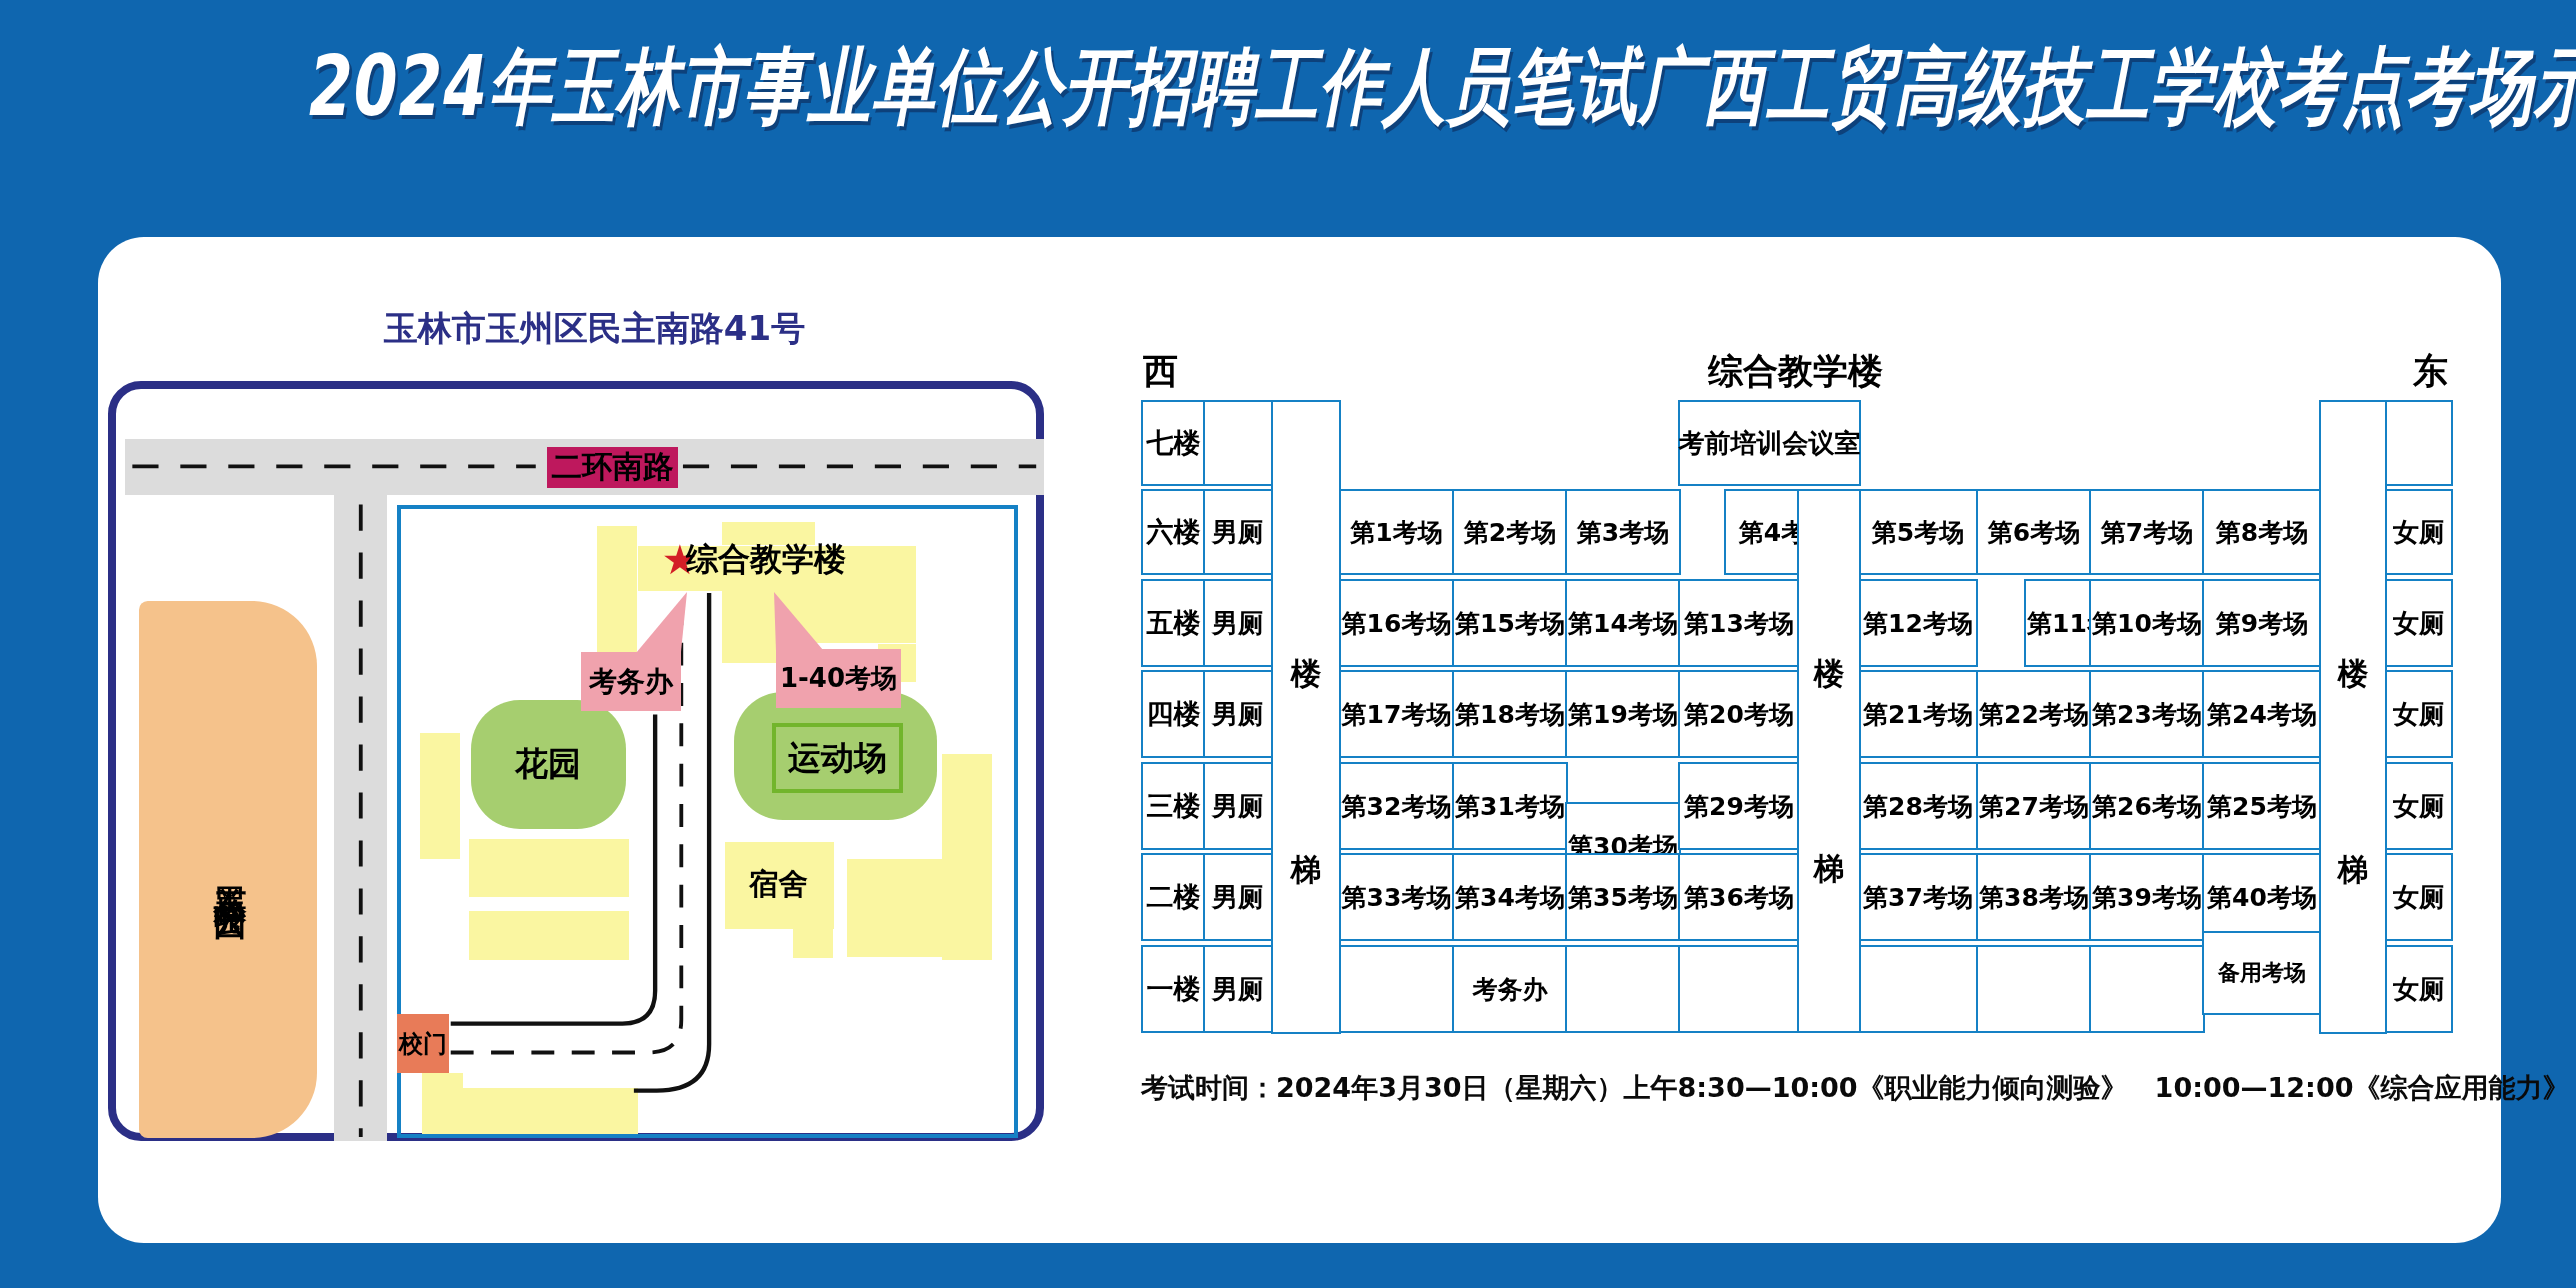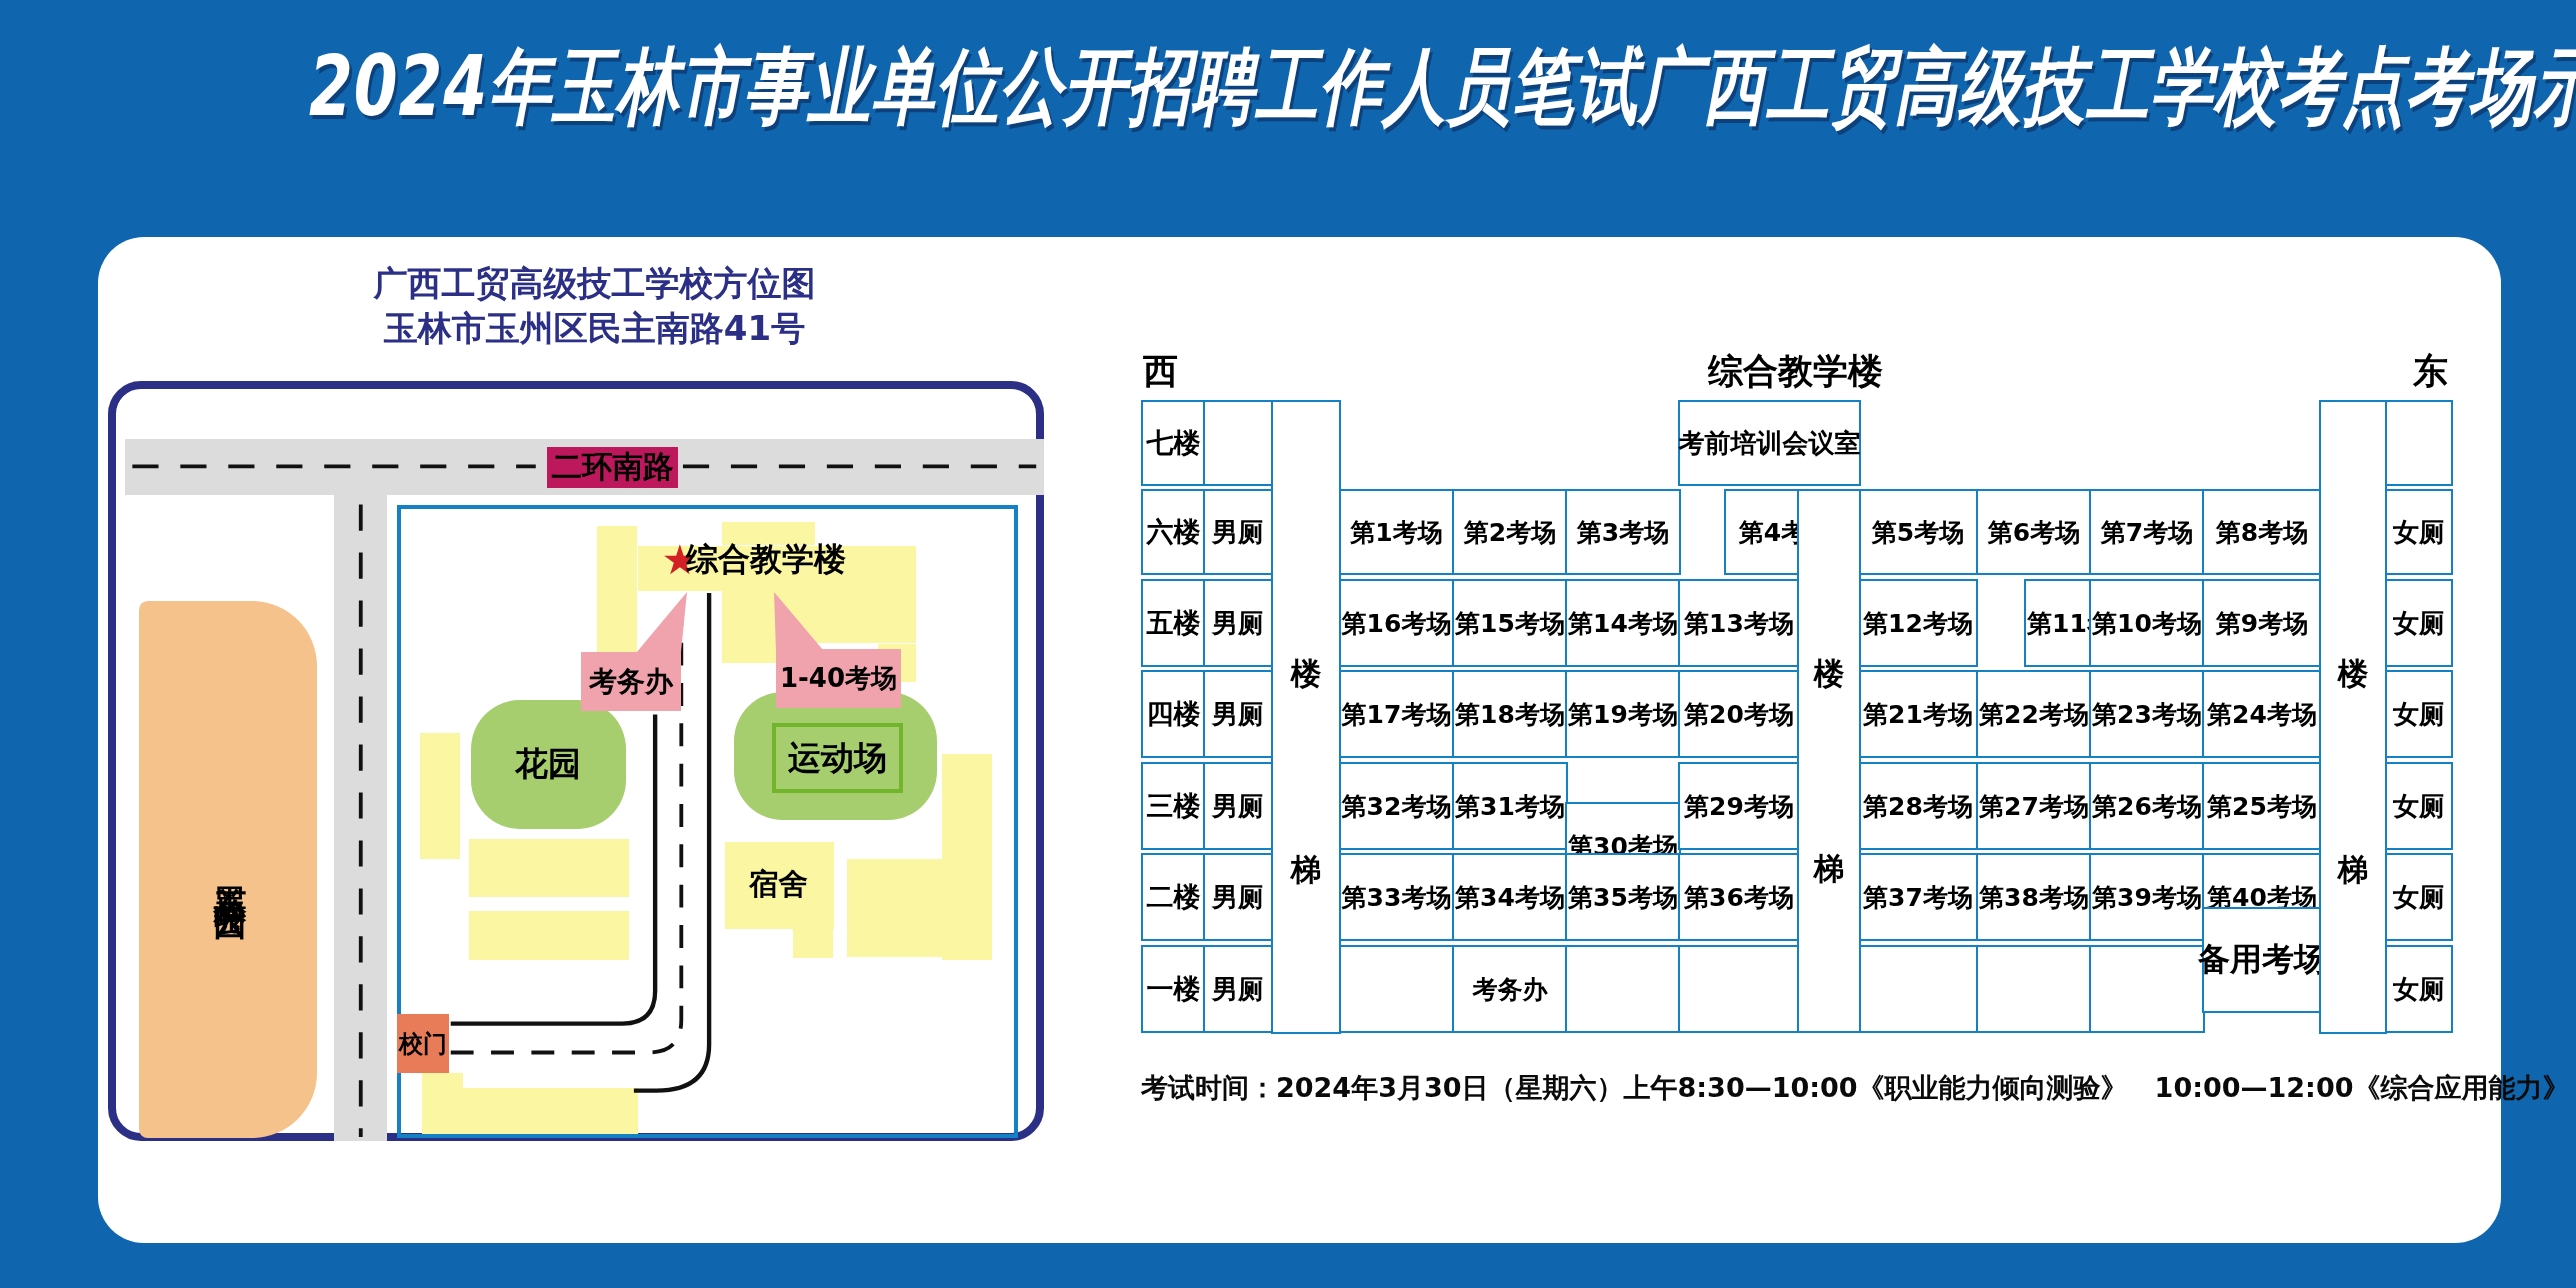--- a/index.html
+++ b/index.html
@@ -43,21 +43,20 @@
 </style>
 </head>
 <body>
 
 <div id="stage">
 
   <div id="main-title">2024年玉林市事业单位公开招聘工作人员笔试广西工贸高级技工学校考点考场示意图</div>
 
   <div id="panel"></div>
 
-  <div class="map-title" style="left:322px;top:261px;">广西工贸高级技工学校方位图</div>
   <div class="map-title" style="left:322px;top:306px;">玉林市玉州区民主南路41号</div>
 
   <div id="map">
 
     <div class="shape gray" style="left:8.7px;top:50px;width:919px;height:56px;"></div>
     <div class="shape gray" style="left:218px;top:106px;width:53px;height:646px;"></div>
 
     <div class="shape" id="park" style="left:23.4px;top:212px;width:178px;height:537px;"></div>
 
     <div class="shape" id="campus" style="left:281px;top:116px;width:621px;height:633px;"></div>
@@ -174,21 +173,21 @@
       <div class="cell" style="left: 1141px; top: 945px; width: 65px; height: 88px; font-size: 27px;">一楼</div>
       <div class="cell" style="left: 1203px; top: 945px; width: 70px; height: 88px; font-size: 26px;">男厕</div>
       <div class="cell" style="left: 2385px; top: 945px; width: 68px; height: 88px; font-size: 26px;">女厕</div>
       <div class="cell" style="left: 1338px; top: 945px; width: 117px; height: 88px; font-size: 25px;"></div>
       <div class="cell" style="left: 1858px; top: 945px; width: 120px; height: 88px; font-size: 25px;"></div>
       <div class="cell" style="left: 1452px; top: 945px; width: 116px; height: 88px; font-size: 25px;">考务办</div>
       <div class="cell" style="left: 1976px; top: 945px; width: 116px; height: 88px; font-size: 25px;"></div>
       <div class="cell" style="left: 1565px; top: 945px; width: 116px; height: 88px; font-size: 25px;"></div>
       <div class="cell" style="left: 2089px; top: 945px; width: 116px; height: 88px; font-size: 25px;"></div>
       <div class="cell" style="left: 1678px; top: 945px; width: 122px; height: 88px; font-size: 25px;"></div>
-      <div class="cell" style="left: 2202px; top: 907px; width: 120px; height: 106px; font-size: 32px;">备用考场</div>
+      <div class="cell" style="left: 2202px; top: 931px; width: 120px; height: 84px; font-size: 22px;">备用考场</div>
       <div class="cell" style="left: 1271px; top: 400px; width: 70px; height: 634px; background: rgb(255, 255, 255);">
         <div class="stairchar" style="top: 252px;">楼</div>
         <div class="stairchar" style="top: 448px;">梯</div>
       </div>
       <div class="cell" style="left: 1797px; top: 489px; width: 64px; height: 544px; background: rgb(255, 255, 255);">
         <div class="stairchar" style="top: 163px;">楼</div>
         <div class="stairchar" style="top: 358px;">梯</div>
       </div>
       <div class="cell" style="left: 2319px; top: 400px; width: 68px; height: 634px; background: rgb(255, 255, 255);">
         <div class="stairchar" style="top: 252px;">楼</div>

